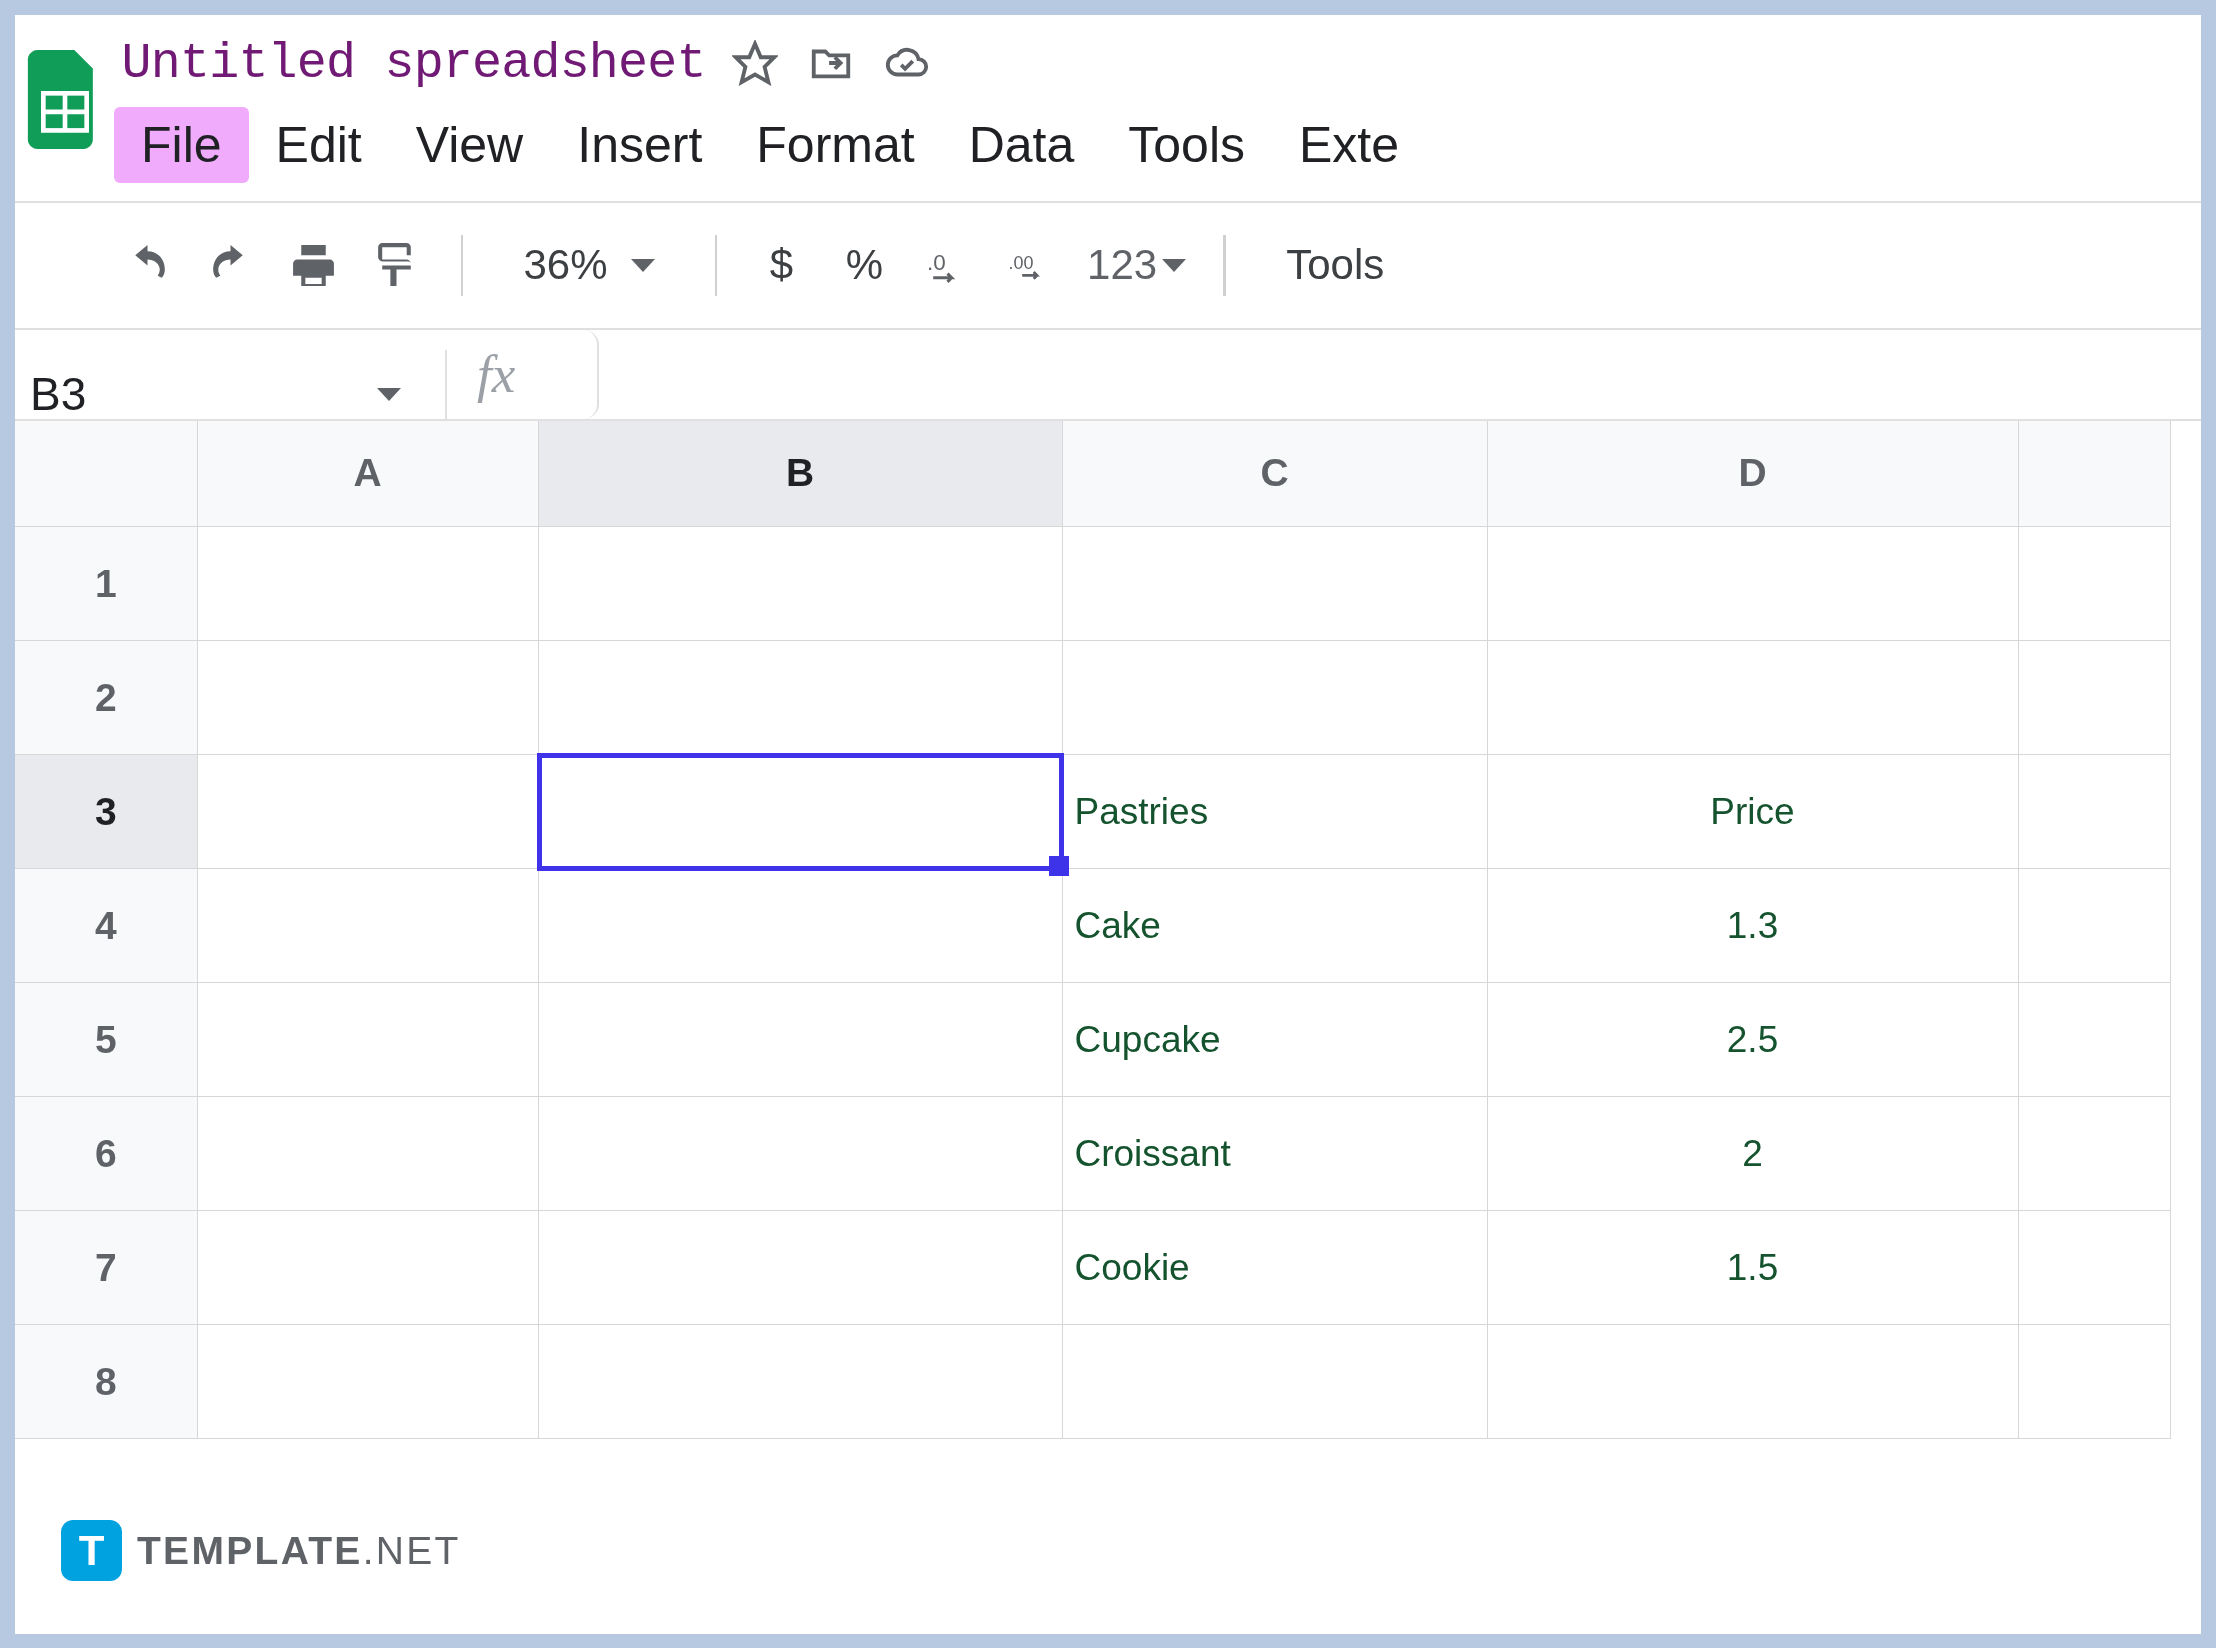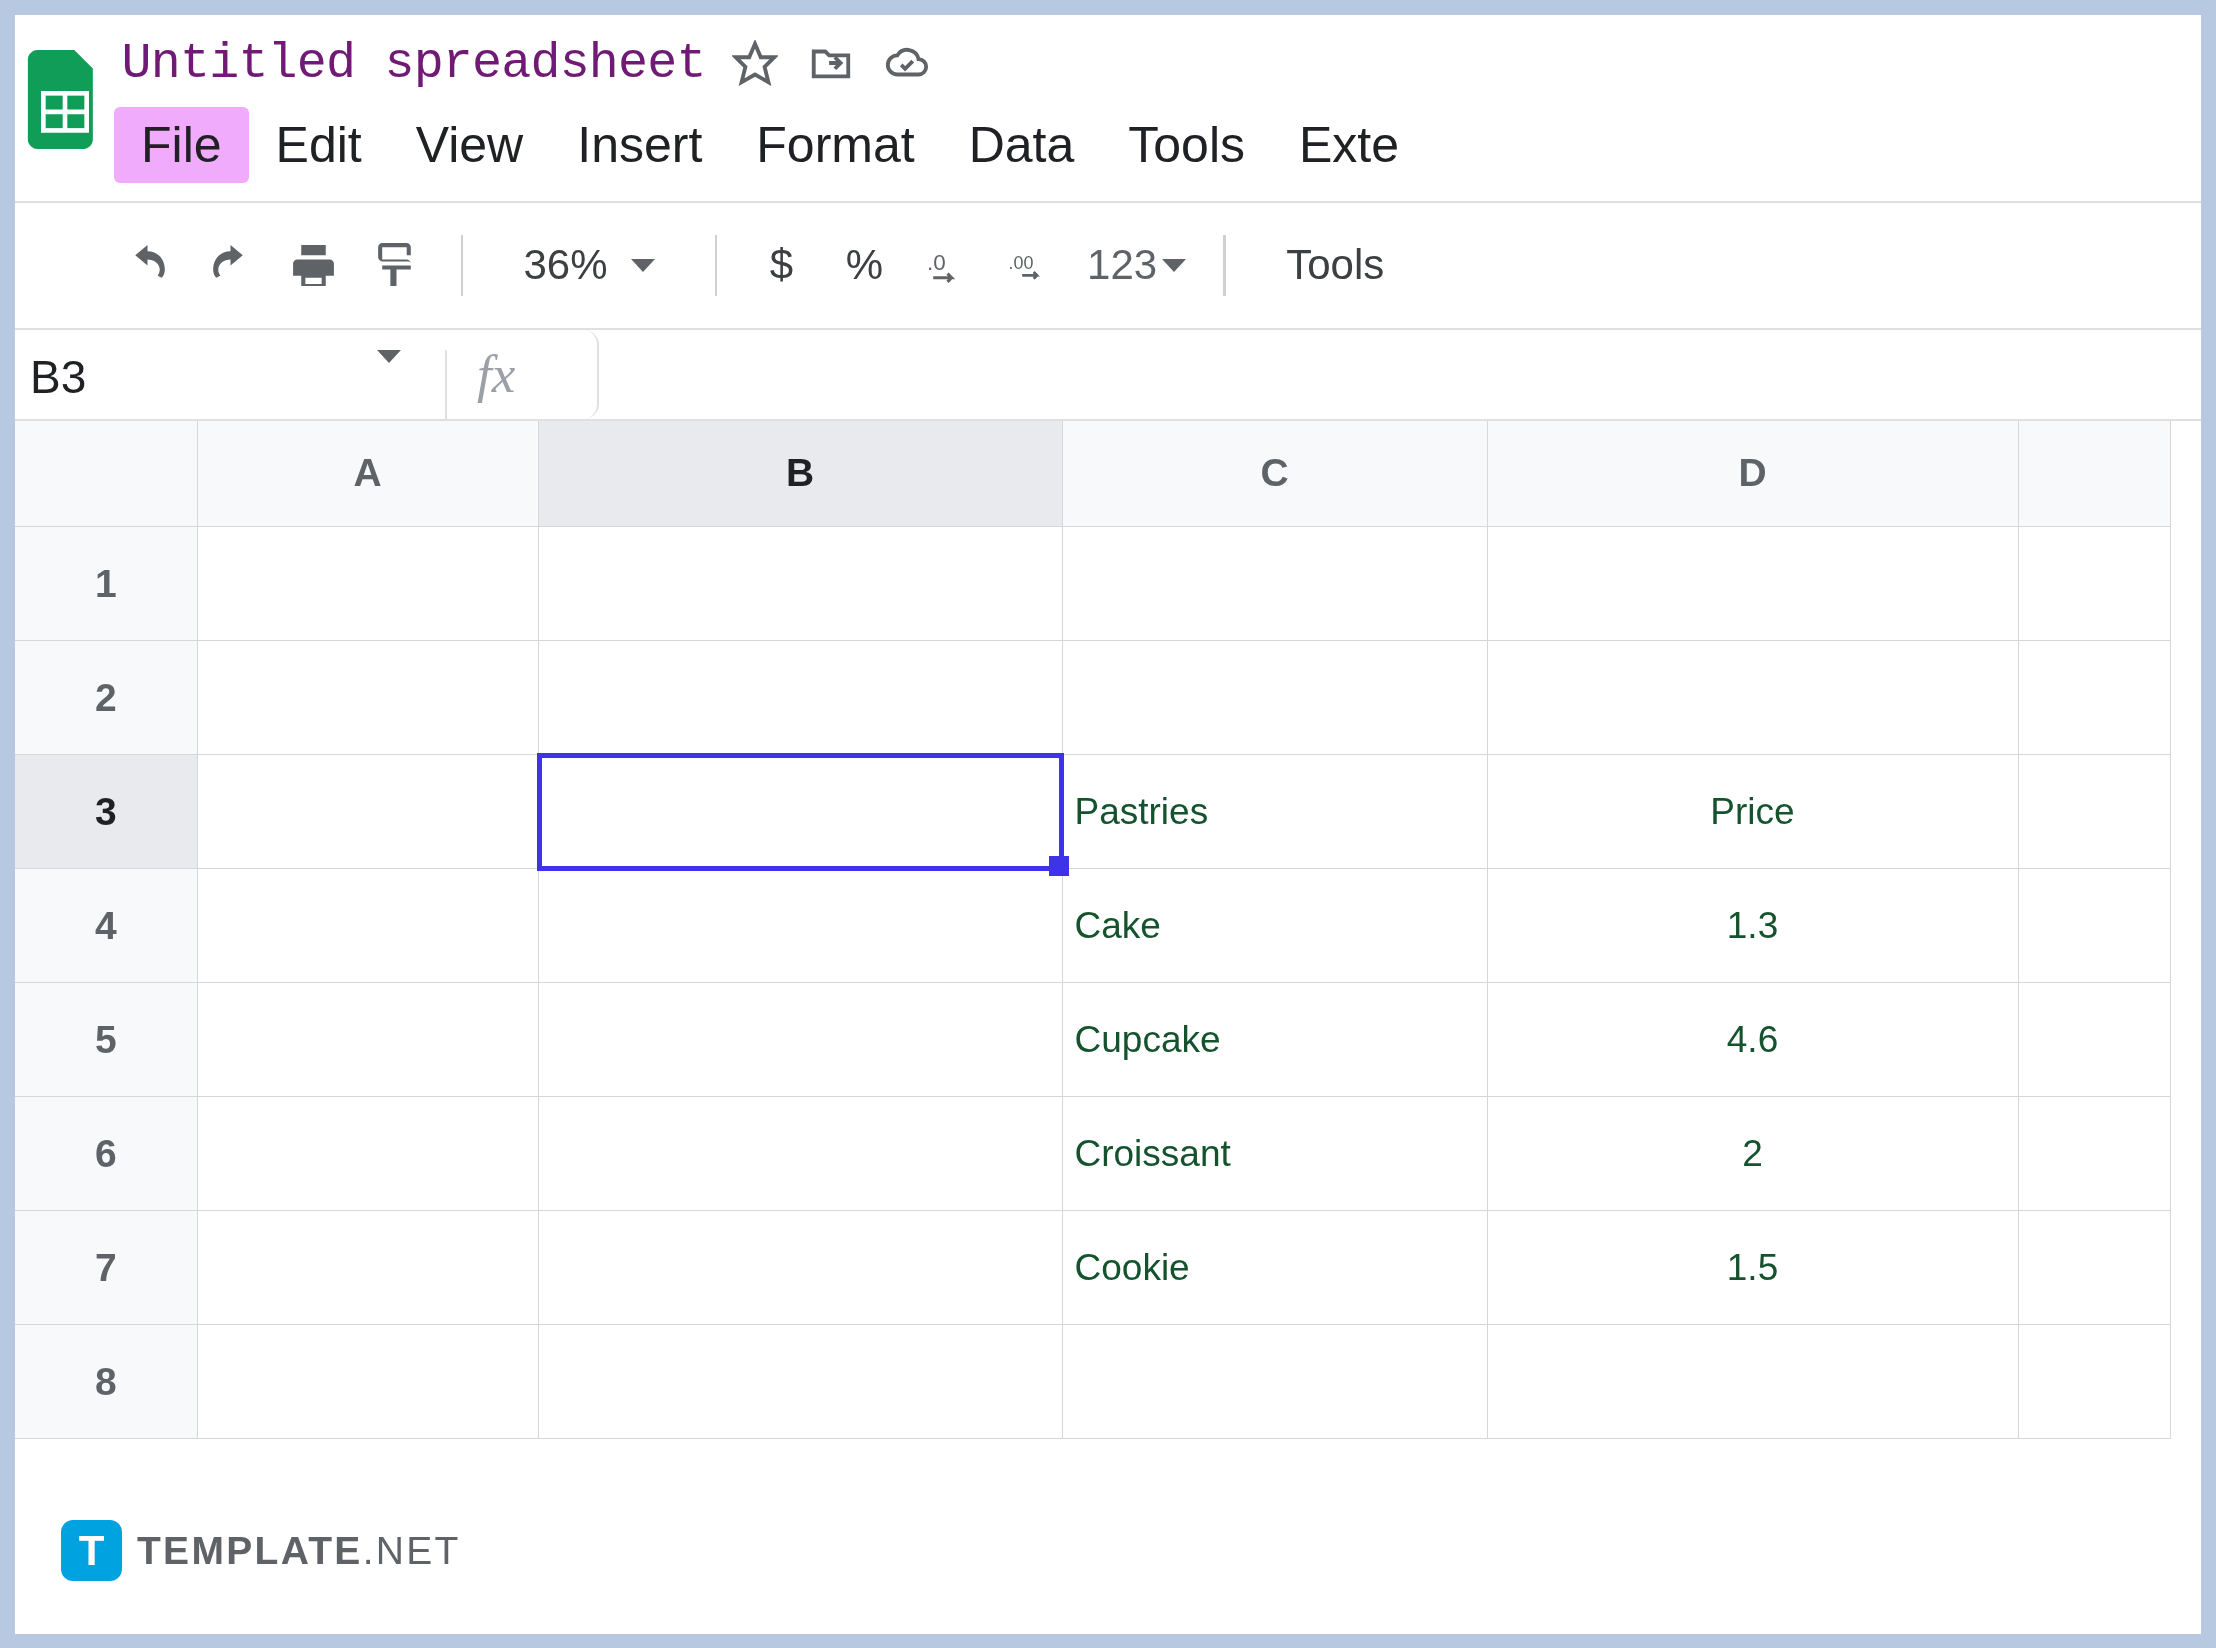--- a/index.html
+++ b/index.html
@@ -114,21 +114,21 @@
   
   .formula-row {
     display: flex;
     align-items: center;
     border-bottom: 2.3px solid #e0e0e0;
     height: 91px;
   }
   .name-box {
     width: 432px;
     display: flex;
-    align-items: flex-start;
+    align-items: center;
     justify-content: space-between;
     padding: 0 44px 0 15px;
     font-size: 46px;
     color: #202124;
     border-right: 2.3px solid #e0e0e0;
     height: 100%;
     margin-top: 40px;
   }
   .fx-label {
     font-family: "Times New Roman", serif;
@@ -381,21 +381,21 @@
         <td class="cell"></td>
         <td class="cell">Cake</td>
         <td class="cell center">1.3</td>
         <td class="cell"></td>
       </tr>
       <tr>
         <th class="row-hdr">5</th>
         <td class="cell"></td>
         <td class="cell"></td>
         <td class="cell">Cupcake</td>
-        <td class="cell center">4.6</td>
+        <td class="cell center">2.5</td>
         <td class="cell"></td>
       </tr>
       <tr>
         <th class="row-hdr">6</th>
         <td class="cell"></td>
         <td class="cell"></td>
         <td class="cell">Croissant</td>
         <td class="cell center">2</td>
         <td class="cell"></td>
       </tr>

